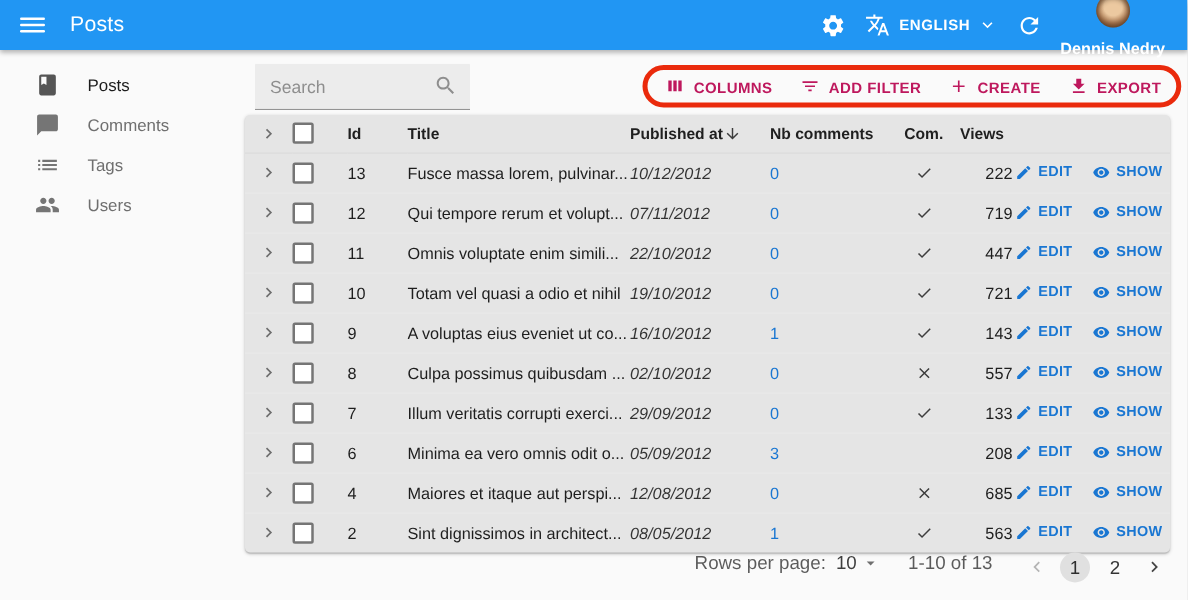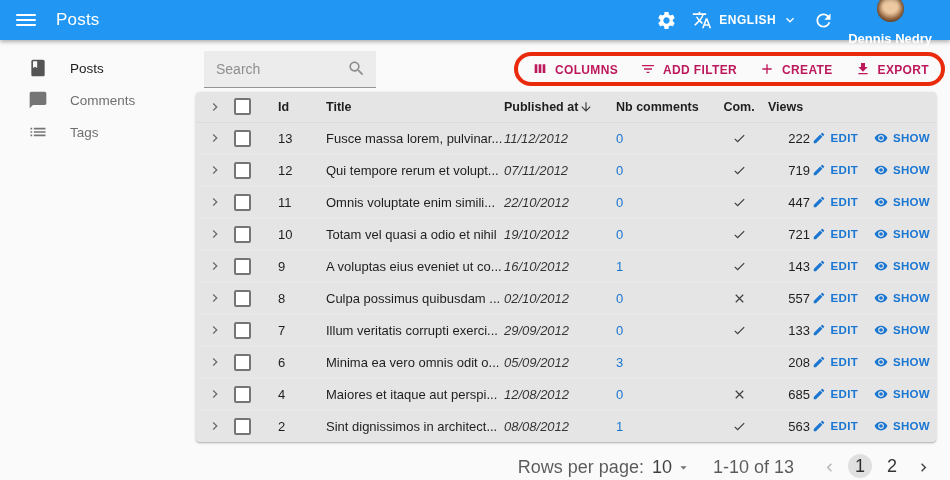--- a/index.html
+++ b/index.html
@@ -89,21 +89,21 @@
   .com-cell svg { width:15px; height:15px; margin:0 auto; }
   .views-cell { text-align:right; padding-right:22px; }
   .sort-hdr { display:flex; align-items:center; gap:1px; cursor:pointer; }
   .sort-hdr svg { width:14px; height:14px; color:#3c3c3c; }
   .actions-cell { }
   .actions-wrap { display:flex; align-items:center; justify-content:flex-end; gap:16px; padding-right:6px; }
   .rowbtn { display:flex; align-items:center; gap:5px; color:#1976d2; font-size:11.5px; font-weight:700; letter-spacing:.3px; cursor:pointer; }
   .rowbtn svg { width:14px; height:14px; }
 
   
-  .pagination { display:flex; align-items:flex-end; justify-content:flex-end; gap:8px; height:36px; padding-right:2px; color:rgba(0,0,0,.64); font-size:18px; }
+  .pagination { display:flex; align-items:flex-start; justify-content:flex-end; gap:8px; height:36px; padding-right:2px; color:rgba(0,0,0,.64); font-size:15px; }
   .rpp-select { display:flex; align-items:center; gap:4px; cursor:pointer; color:rgba(0,0,0,.75); margin-right:14px; }
   .rpp-select svg { width:15px; height:15px; color:#6f6f6f; }
   .range { margin-right:16px; }
   .pg-chev { width:22px; height:22px; display:flex; align-items:center; justify-content:center; cursor:pointer; }
   .pg-chev svg { width:17px; height:17px; }
   .pg-chev.disabled { color:#b5b5b5; }
   .pg-chev.enabled { color:#444; }
   .pg-num { width:24px; height:24px; border-radius:50%; display:flex; align-items:center; justify-content:center; cursor:pointer; color:rgba(0,0,0,.8); }
   .pg-num.current { background:#e0e0e0; }
 </style>
@@ -165,20 +165,28 @@
       </span>
       <span>Comments</span>
     </div>
     <div class="menu-item">
       <span class="mi-icon">
         <svg viewBox="0 0 24 24" fill="currentColor">
             <path d="M3 13h2v-2H3v2zm0 4h2v-2H3v2zm0-8h2V7H3v2zm4 4h14v-2H7v2zm0 4h14v-2H7v2zM7 7v2h14V7H7z"></path>
           </svg>
       </span>
       <span>Tags</span>
+    </div>
+    <div class="menu-item">
+      <span class="mi-icon">
+        <svg viewBox="0 0 24 24" fill="currentColor">
+            <path d="M16 11c1.66 0 2.99-1.34 2.99-3S17.66 5 16 5c-1.66 0-3 1.34-3 3s1.34 3 3 3zm-8 0c1.66 0 2.99-1.34 2.99-3S9.66 5 8 5C6.34 5 5 6.34 5 8s1.34 3 3 3zm0 2c-2.33 0-7 1.17-7 3.5V19h14v-2.5c0-2.33-4.67-3.5-7-3.5zm8 0c-.29 0-.62.02-.97.05 1.16.84 1.97 1.97 1.97 3.45V19h6v-2.5c0-2.33-4.67-3.5-7-3.5z"></path>
+          </svg>
+      </span>
+      <span>Users</span>
     </div>
   </nav>
 
   <main class="content">
 
     <div class="filter-row">
       <div class="searchbox">
         <input type="text" placeholder="Search" style="">
         <svg class="search-ic" viewBox="0 0 24 24" fill="currentColor">
             <path d="M15.5 14h-.79l-.28-.27C15.41 12.59 16 11.11 16 9.5 16 5.91 13.09 3 9.5 3S3 5.91 3 9.5 5.91 16 9.5 16c1.61 0 3.09-.59 4.23-1.57l.27.28v.79l5 4.99L20.49 19l-4.99-5zm-6 0C7.01 14 5 11.99 5 9.5S7.01 5 9.5 5 14 7.01 14 9.5 11.99 14 9.5 14z"></path>
@@ -253,21 +261,21 @@
         <tbody id="rows-body">
   <tr>
     <td class="expand-cell">
       <svg viewBox="0 0 24 24" fill="currentColor">
                   <path d="M8.59 16.59L13.17 12 8.59 7.41 10 6l6 6-6 6-1.41-1.41z"></path>
                 </svg>
     </td>
     <td><span class="cb" style="display:inline-block;vertical-align:middle"></span></td>
     <td>13</td>
     <td class="title-cell">Fusce massa lorem, pulvinar...</td>
-    <td class="date-cell">11/12/2012</td>
+    <td class="date-cell">10/12/2012</td>
     <td class="nbc-cell"><a>0</a></td>
     <td class="com-cell">
       <svg viewBox="0 0 24 24" fill="none" stroke="#3d3d3d" stroke-width="1.9">
                   <path d="M4.5 12.5l4.5 4.5L19.5 6.5"></path>
                 </svg>
 
     </td>
     <td class="views-cell">222</td>
     <td class="actions-cell">
       <div class="actions-wrap">
@@ -575,21 +583,21 @@
 
   <tr>
     <td class="expand-cell">
       <svg viewBox="0 0 24 24" fill="currentColor">
                   <path d="M8.59 16.59L13.17 12 8.59 7.41 10 6l6 6-6 6-1.41-1.41z"></path>
                 </svg>
     </td>
     <td><span class="cb" style="display:inline-block;vertical-align:middle"></span></td>
     <td>2</td>
     <td class="title-cell">Sint dignissimos in architect...</td>
-    <td class="date-cell">08/08/2012</td>
+    <td class="date-cell">08/05/2012</td>
     <td class="nbc-cell"><a>1</a></td>
     <td class="com-cell">
       <svg viewBox="0 0 24 24" fill="none" stroke="#3d3d3d" stroke-width="1.9">
                   <path d="M4.5 12.5l4.5 4.5L19.5 6.5"></path>
                 </svg>
 
     </td>
     <td class="views-cell">563</td>
     <td class="actions-cell">
       <div class="actions-wrap">

